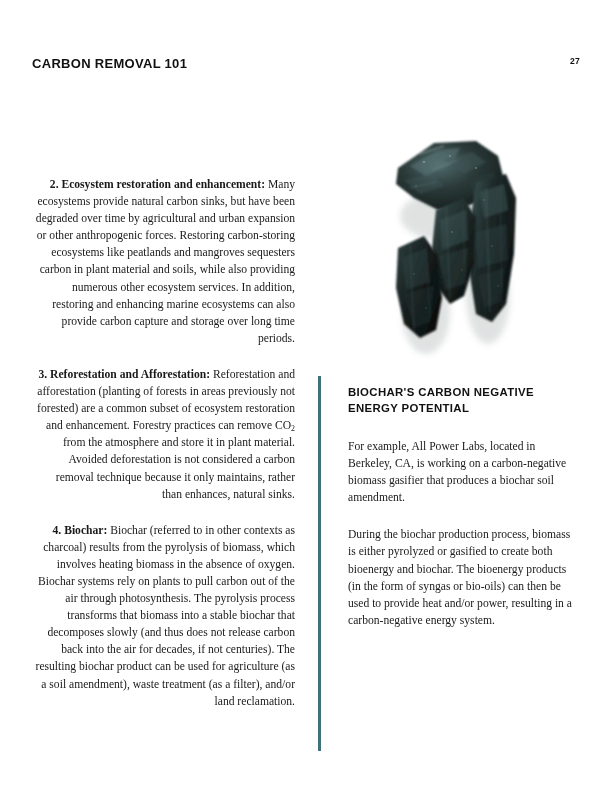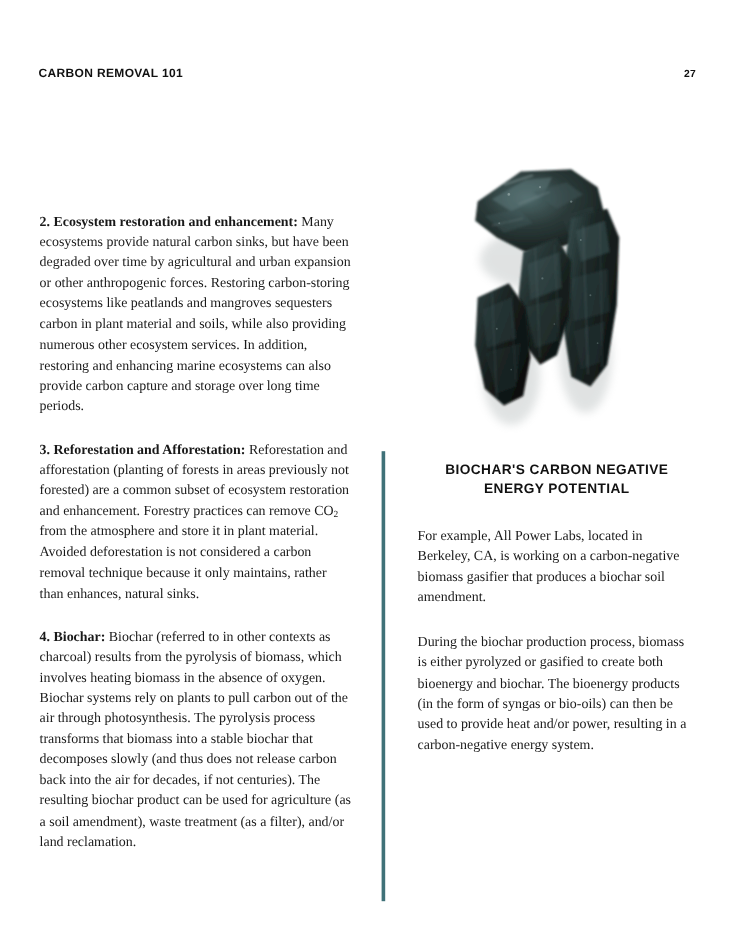--- a/index.html
+++ b/index.html
@@ -30,21 +30,21 @@
     left: 32px;
     right: 32px;
     height: 14px;
   }
   .running-head-title {
     position: absolute;
     left: 0;
     top: 0;
     font-family: "Liberation Sans", sans-serif;
     font-weight: bold;
-    font-size: 10px;
+    font-size: 13px;
     letter-spacing: 0.3px;
     color: #111111;
     text-transform: uppercase;
     white-space: nowrap;
   }
   .running-head-page {
     position: absolute;
     right: 0;
     top: 0;
     font-family: "Liberation Sans", sans-serif;
@@ -59,21 +59,21 @@
   .col-left {
     position: absolute;
     left: 33px;
     top: 176px;
     width: 262px;
   }
   .col-left p {
     margin: 0 0 19px 0;
     font-size: 11.6px;
     line-height: 17.1px;
-    text-align: left;
+    text-align: right;
     color: #191919;
   }
   .col-left p:last-child { margin-bottom: 0; }
   .lead { font-weight: bold; }
   sub {
     font-size: 0.68em;
     vertical-align: -0.25em;
     line-height: 0;
   }
 
@@ -96,21 +96,20 @@
   }
   .sidebar-heading {
     margin: 0 0 22px 0;
     font-family: "Liberation Sans", sans-serif;
     font-weight: bold;
     font-size: 11.4px;
     line-height: 16px;
     letter-spacing: 0.35px;
     color: #111111;
     text-transform: uppercase;
-    text-align: center;
   }
   .col-right p {
     margin: 0 0 20px 0;
     font-size: 11.6px;
     line-height: 17.1px;
     text-align: left;
     color: #191919;
   }
   .col-right p:last-child { margin-bottom: 0; }
 

